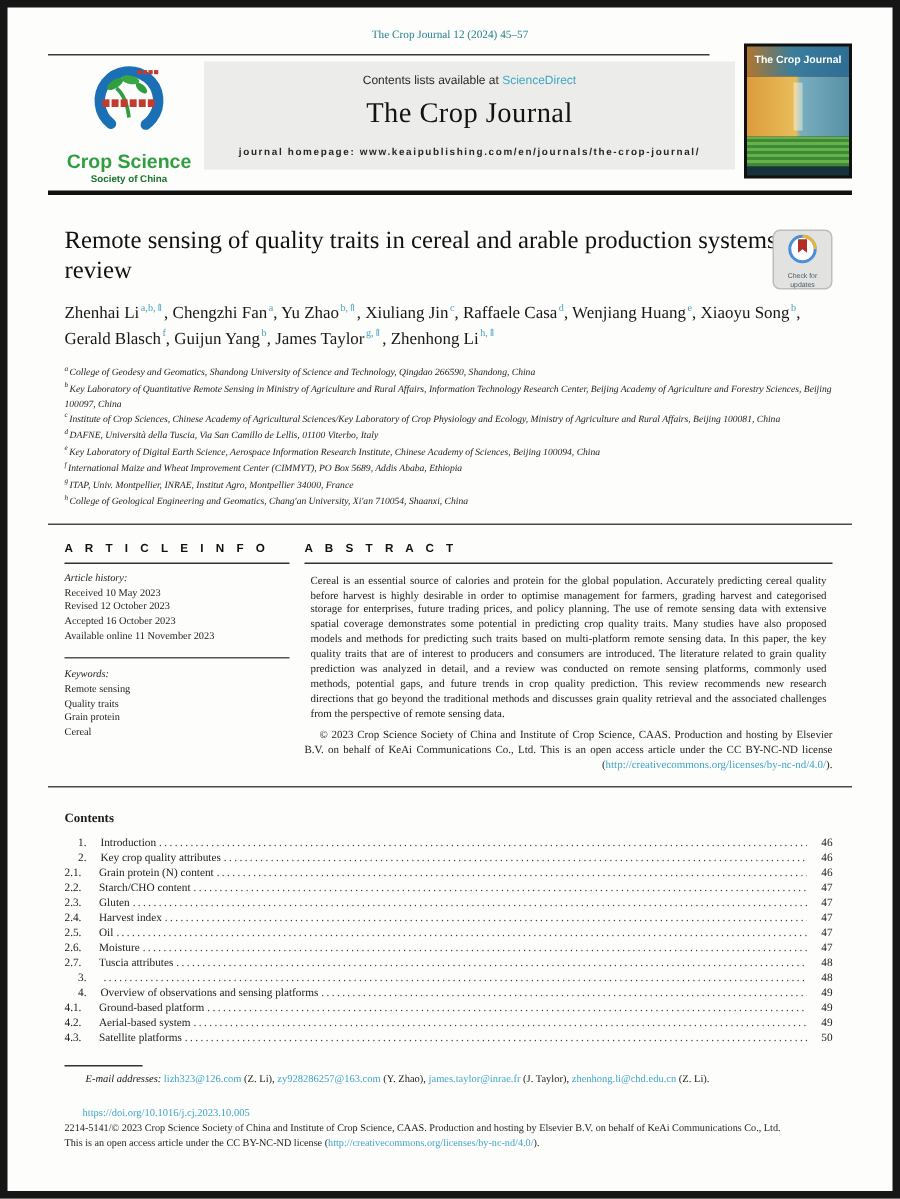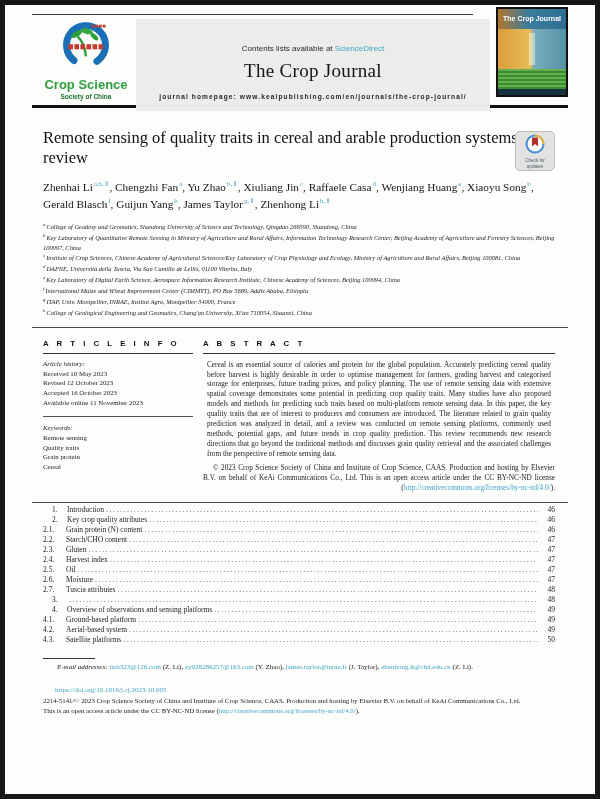--- a/index.html
+++ b/index.html
@@ -12,21 +12,21 @@
 
   
   .journal-ref{margin-top:13px;text-align:center;font-size:7.5px;color:#26818e;}
 
   
   .head-rule-top{height:1px;background:#3a3a3a;margin:9px 122px 0 27px;}
   .masthead{margin:0 27px;position:relative;height:86px;}
   .logo-block{position:absolute;left:6px;top:6px;width:96px;text-align:center;}
   .logo-text1{font-size:13px;font-weight:bold;color:#2f9e3f;line-height:1.2;}
   .logo-text2{font-size:6.5px;font-weight:bold;color:#19742c;line-height:1.2;}
-  .grey-box{position:absolute;left:104px;top:4px;right:78px;height:92px;background:#ececea;text-align:center;padding-top:25px;box-sizing:border-box;}
+  .grey-box{position:absolute;left:104px;top:4px;right:78px;height:72px;background:#ececea;text-align:center;padding-top:8px;box-sizing:border-box;}
   .contents-line{font-size:8px;color:#2a2a2a;}
   .sd-link{color:#3fa4c7;}
   .masthead-title{font-size:19px;margin-top:7px;color:#131313;letter-spacing:.3px;}
   .homepage-line{margin-top:11px;font-size:6.6px;letter-spacing:1.1px;color:#262626;font-weight:bold;}
   .homepage-line a{color:#262626;text-decoration:none;}
   .cover{position:absolute;right:0;top:-8px;width:72px;height:90px;background:#111;padding:2px;box-sizing:border-box;cursor:pointer;}
   .cover-in{width:100%;height:100%;display:flex;flex-direction:column;}
   .cover-top{height:20px;background:linear-gradient(90deg,#b0762f 0%,#3a7d9c 45%,#2f6d94 100%);color:#fff;font-size:7px;font-weight:bold;text-align:center;line-height:20px;font-family:"Liberation Sans",sans-serif;white-space:nowrap;overflow:hidden;}
   .cover-mid{flex:1;background:linear-gradient(90deg,#dd9c3c 0%,#e8bd5a 48%,#79aebe 52%,#5790a6 100%);position:relative;}
   .cover-mid:after{content:"";position:absolute;left:46%;top:10%;width:8%;height:80%;background:rgba(240,240,220,.55);}
@@ -82,20 +82,21 @@
   .issn-line{font-size:6.8px;margin:0 40px 0 38px;line-height:1.4;}
   .license-line{font-size:6.8px;margin:0 40px 0 38px;line-height:1.4;}
   .license-line .link{color:#3fa4c7;}
   a{cursor:pointer;}
 </style>
 </head>
 <body>
 
 <div class="page">
 
+  <div class="journal-ref">The Crop Journal 12 (2024) 45–57</div>
   <div class="head-rule-top"></div>
 
   <div class="masthead">
     <div class="logo-block">
       <svg width="56" height="52" viewBox="0 0 60 56">
         <circle cx="30" cy="26" r="21" fill="none" stroke="#1a6fb5" stroke-width="7.5" stroke-linecap="round" stroke-dasharray="105 28" transform="rotate(128 30 26)"></circle>
         <path d="M30 38 C29 29 27 22 21 17" stroke="#2f9e3f" stroke-width="2.6" fill="none"></path>
         <ellipse cx="20" cy="14" rx="6.5" ry="3" fill="#2f9e3f" transform="rotate(-32 20 14)"></ellipse>
         <ellipse cx="31" cy="11" rx="6.5" ry="3" fill="#37a845" transform="rotate(12 31 11)"></ellipse>
         <ellipse cx="39" cy="17" rx="5" ry="2.5" fill="#2f9e3f" transform="rotate(42 39 17)"></ellipse>
@@ -217,20 +218,21 @@
     <div class="col-right">
       <div class="sec-head">A B S T R A C T</div>
       <div class="sec-rule"></div>
       <p class="abstract-body">Cereal is an essential source of calories and protein for the global population. Accurately predicting cereal quality before harvest is highly desirable in order to optimise management for farmers, grading harvest and categorised storage for enterprises, future trading prices, and policy planning. The use of remote sensing data with extensive spatial coverage demonstrates some potential in predicting crop quality traits. Many studies have also proposed models and methods for predicting such traits based on multi-platform remote sensing data. In this paper, the key quality traits that are of interest to producers and consumers are introduced. The literature related to grain quality prediction was analyzed in detail, and a review was conducted on remote sensing platforms, commonly used methods, potential gaps, and future trends in crop quality prediction. This review recommends new research directions that go beyond the traditional methods and discusses grain quality retrieval and the associated challenges from the perspective of remote sensing data.</p>
       <p class="copyright"><span>© 2023 Crop Science Society of China and Institute of Crop Science, CAAS. Production and hosting by Elsevier B.V. on behalf of KeAi Communications Co., Ltd. This is an open access article under the CC BY-NC-ND license (</span><a class="link">http://creativecommons.org/licenses/by-nc-nd/4.0/</a><span>).</span></p>
     </div>
   </div>
 
   <div class="rule"></div>
 
+  <div class="contents-head">Contents</div>
   <div class="toc">
 
       <div class="toc-row lvl1">
         <span class="toc-num">1.</span>
         <span class="toc-label">Introduction</span>
         <span class="toc-dots">................................................................................................................................................................................................................................................</span>
         <span class="toc-page">46</span>
       </div>
 
       <div class="toc-row lvl1">

